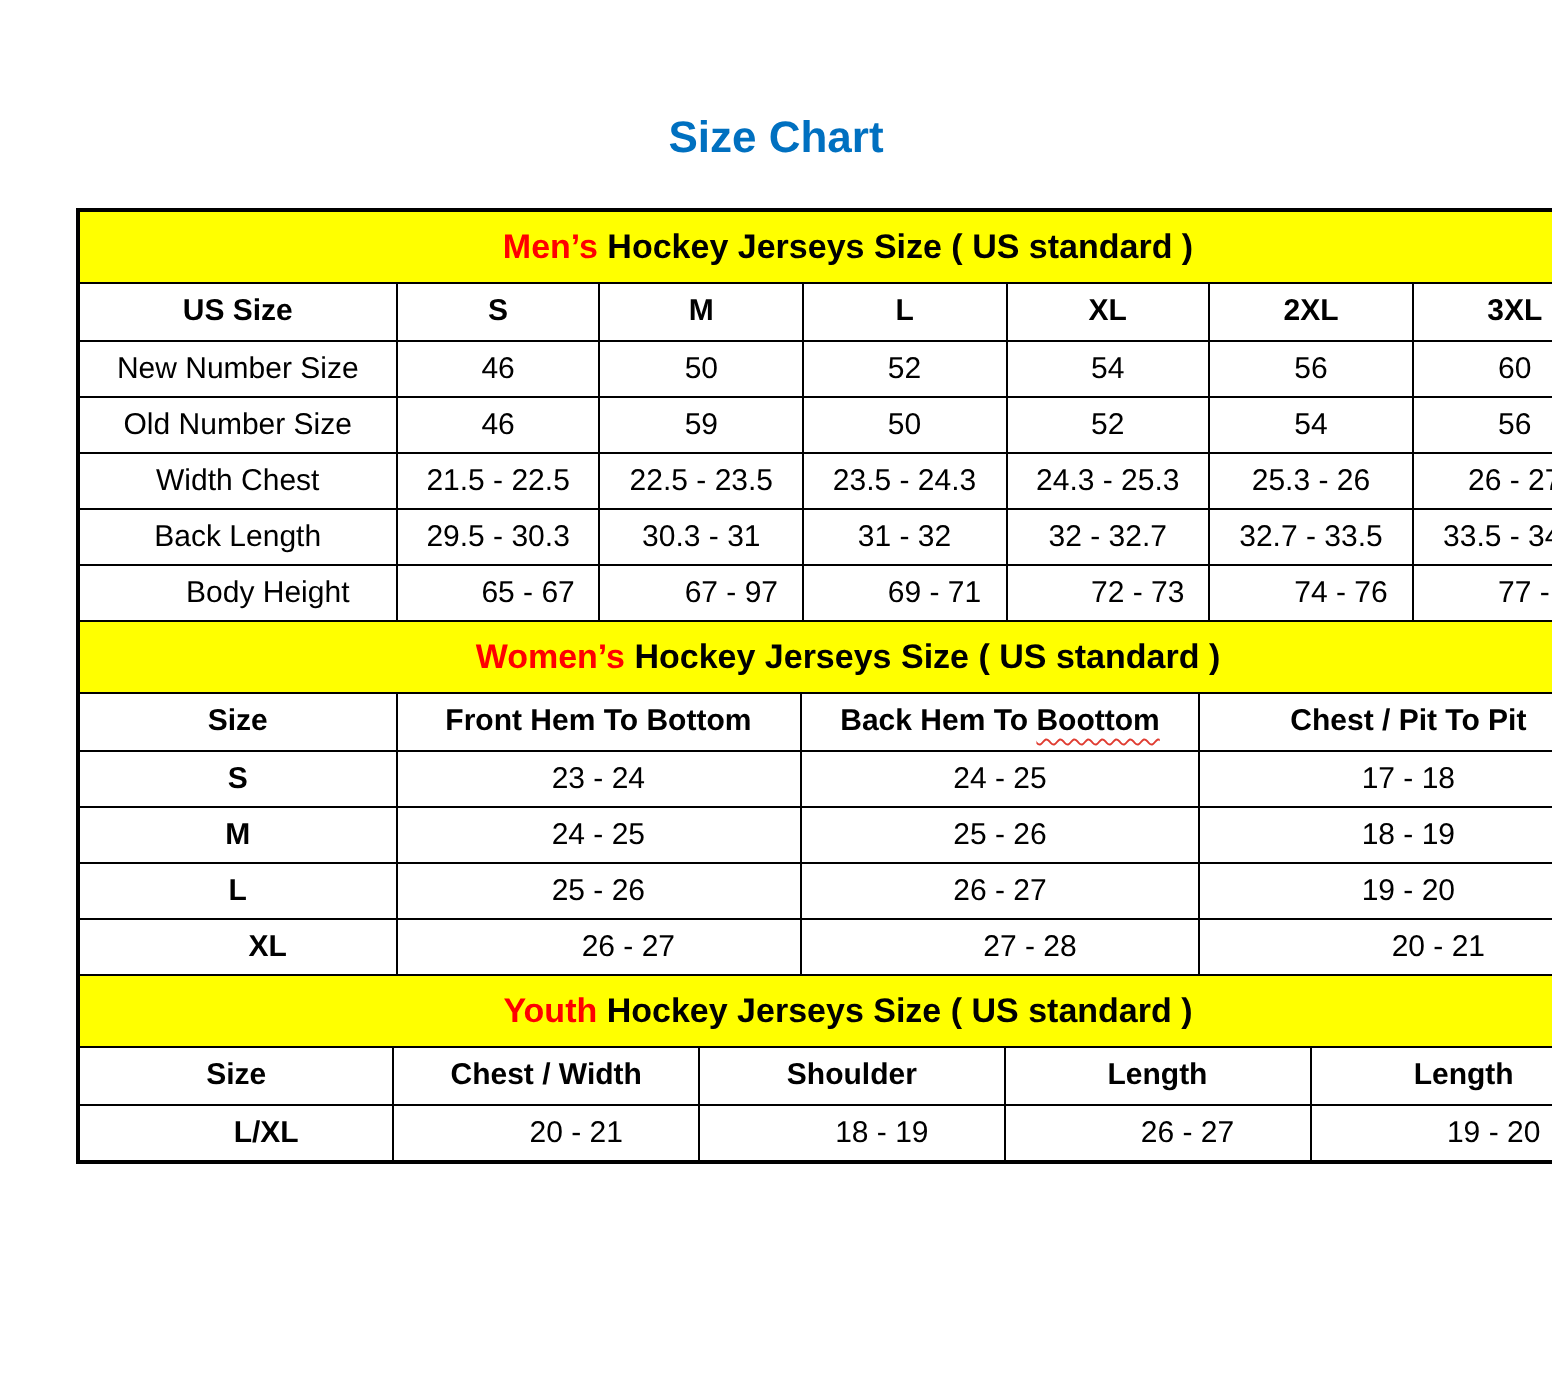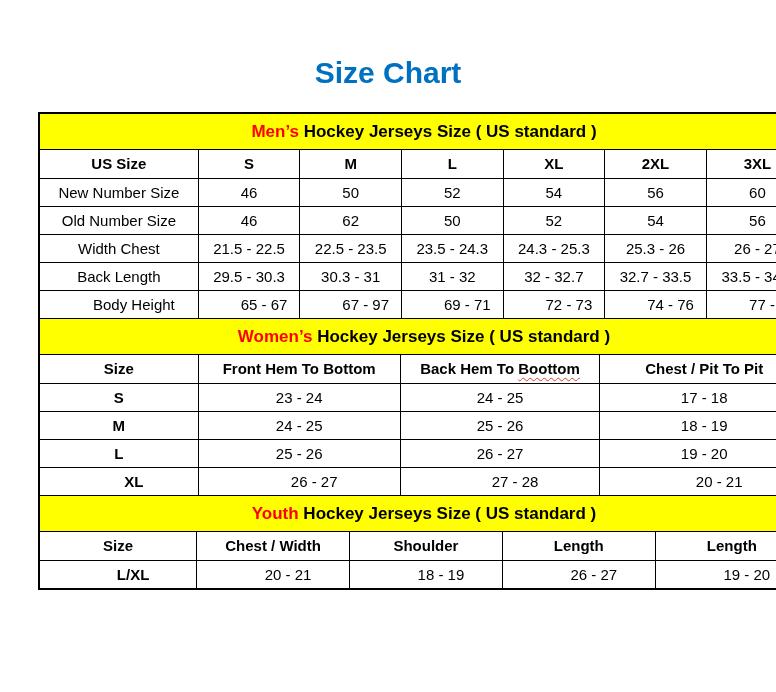--- a/index.html
+++ b/index.html
@@ -6,21 +6,21 @@
   html, body {
     margin: 0; padding: 0;
     width: 776px; height: 692px;
     background: #ffffff;
     font-family: "Liberation Sans", sans-serif;
     overflow: hidden;
   }
   .page-title {
     margin: 56px 0 22px 0;
     text-align: center;
-    font-size: 30px;
+    font-size: 22px;
     font-weight: bold;
     color: var(--title-blue, #0070C0);
     letter-spacing: 0px;
   }
   .chart-wrap {
     width: 772px;
     margin-left: 38px;
     border: 2px solid #000;
   }
   .band {
@@ -113,21 +113,21 @@
           <td>46</td>
           <td>50</td>
           <td>52</td>
           <td>54</td>
           <td>56</td>
           <td>60</td>
         </tr>
         <tr>
           <td>Old Number Size</td>
           <td>46</td>
-          <td>62</td>
+          <td>59</td>
           <td>50</td>
           <td>52</td>
           <td>54</td>
           <td>56</td>
         </tr>
         <tr>
           <td>Width Chest</td>
           <td>21.5 - 22.5</td>
           <td>22.5 - 23.5</td>
           <td>23.5 - 24.3</td>

